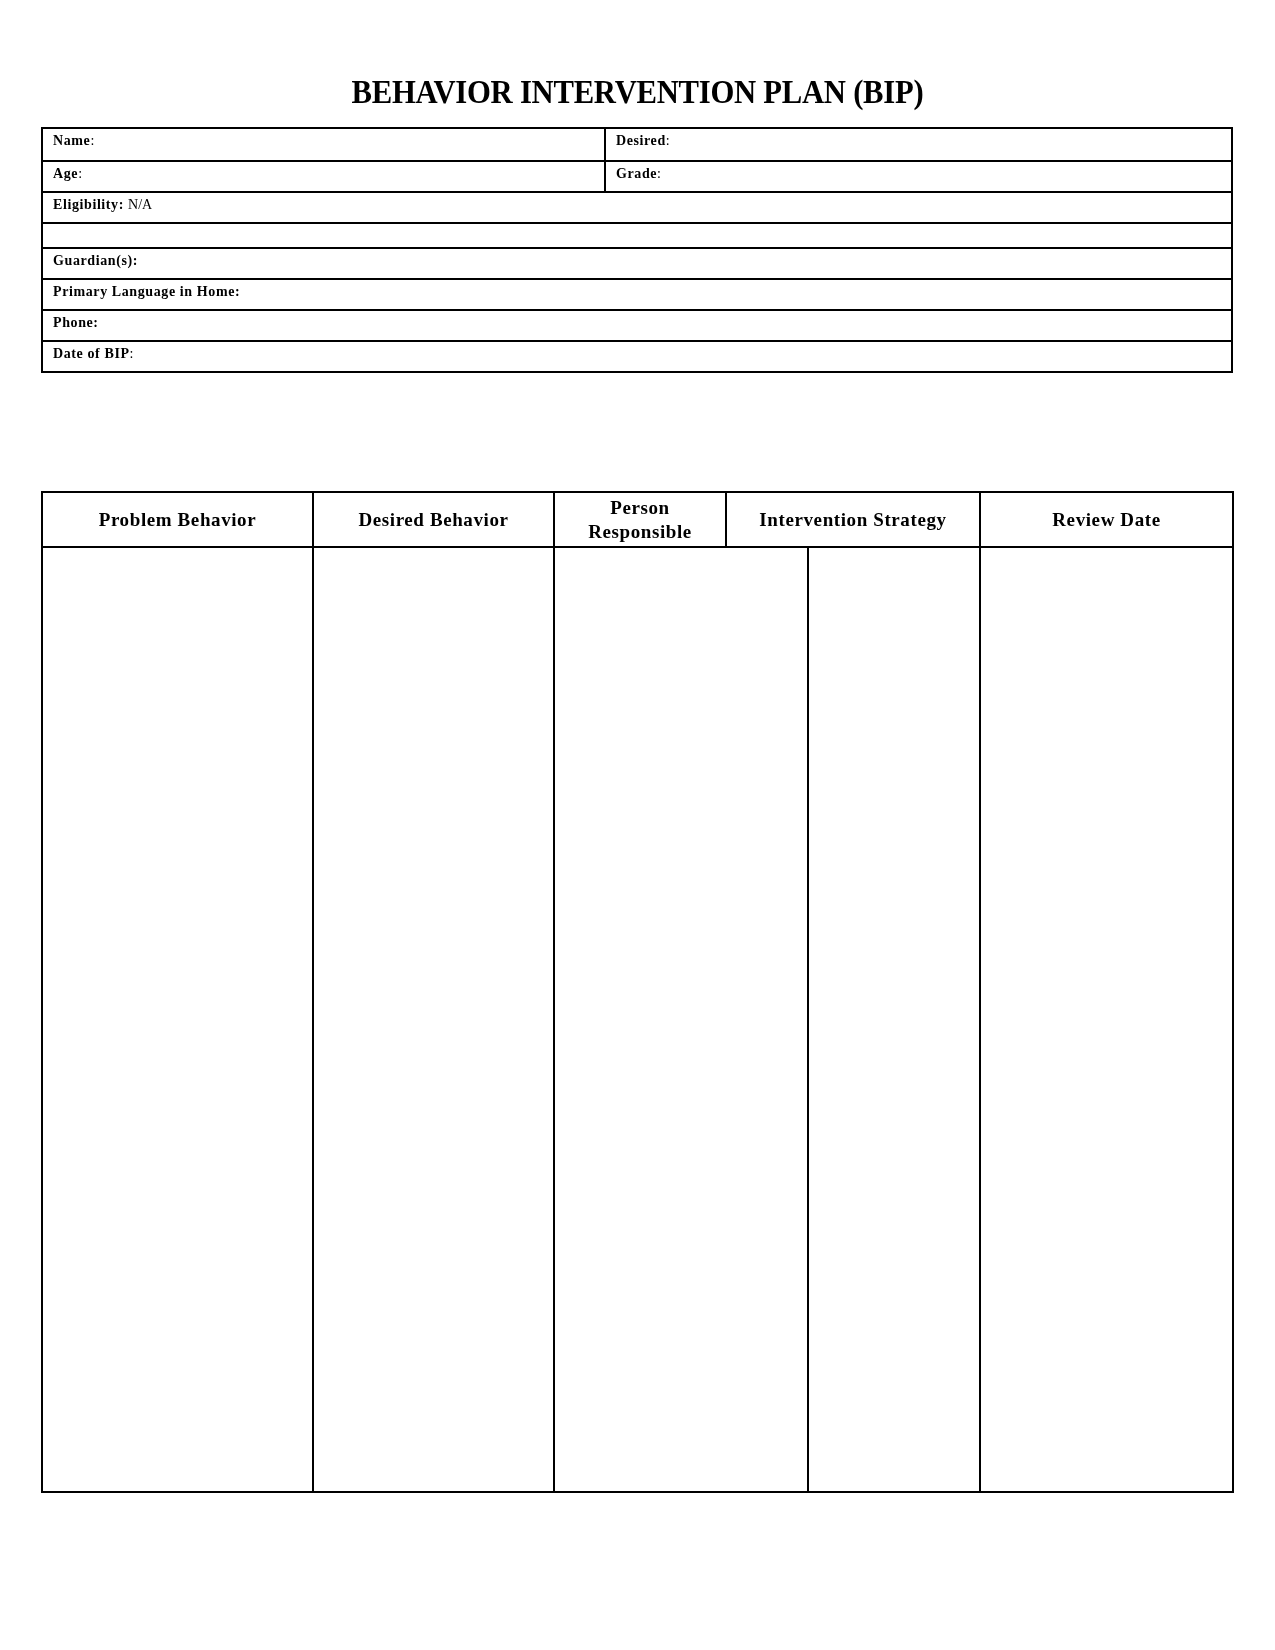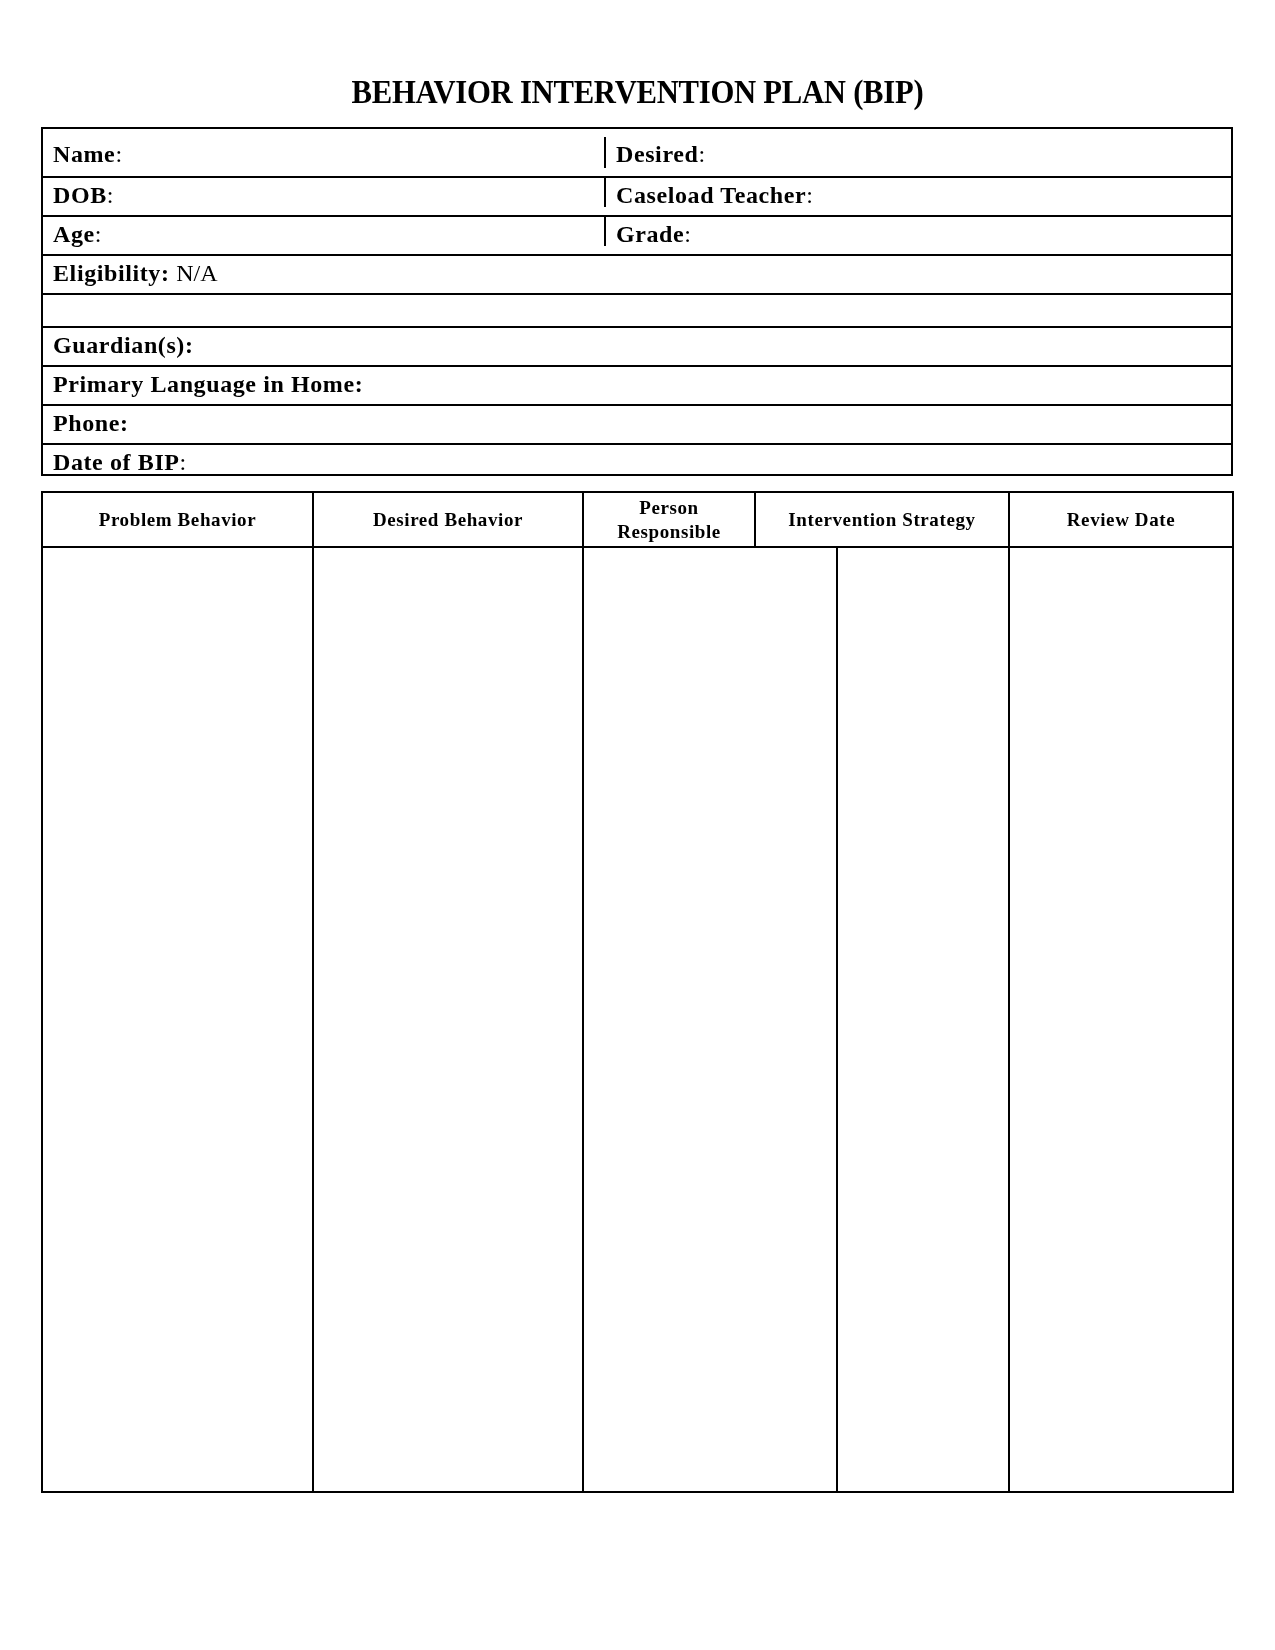--- a/index.html
+++ b/index.html
@@ -11,21 +11,21 @@
       position: absolute; left: 0; width: 1275px; top: 74px;
       text-align: center; font-weight: bold; font-size: 33px;
       letter-spacing: -0.3px; transform: scaleX(0.93); transform-origin: 637px 0;
     }
     .info {
       position: absolute; left: 41px; top: 127px; width: 1192px;
       border: 2px solid #000; box-sizing: border-box;
     }
     .row {
       display: flex; border-top: 2px solid #000; box-sizing: border-box;
-      font-size: 24px; font-weight: bold; letter-spacing: 0.6px; margin-top: 8px;
+      font-size: 14px; font-weight: bold; letter-spacing: 0.6px;
     }
     .row:first-child { border-top: none; }
     .row .cell { padding: 4px 10px 0 10px; box-sizing: border-box; }
     .row .cell.left { width: 563px; border-right: 2px solid #000; }
     .row .cell.right { flex: 1; }
     .row .cell.full { flex: 1; }
     .h29 { height: 31px; }
     .h24 { height: 25px; }
     .h60 { height: 61px; }
     .plain { font-weight: normal; letter-spacing: 0; }
@@ -34,47 +34,39 @@
     .grid {
       position: absolute; left: 41px; top: 491px; width: 1193px; height: 1002px;
       border: 2px solid #000; box-sizing: border-box; border-collapse: collapse;
     }
     .grid-head {
       display: flex; height: 55px; border-bottom: 2px solid #000; box-sizing: border-box;
     }
     .grid-body { display: flex; height: calc(100% - 55px); }
     .gcol { box-sizing: border-box; border-right: 2px solid #000; }
     .gcol:last-child { border-right: none; }
-    .c1 { width: 271px; } .c2 { width: 270px; } .c3 { width: 254px; }
+    .c1 { width: 271px; } .c2 { width: 241px; } .c3 { width: 254px; }
     .c4 { width: 172px; } .c5 { flex: 1; }
     .hcell {
       display: flex; align-items: center; justify-content: center; text-align: center;
       font-weight: bold; font-size: 19px; letter-spacing: 0.6px; line-height: 24px;
     }
   </style>
 </head>
 <body>
 
 <div class="title">BEHAVIOR INTERVENTION PLAN (BIP)</div>
 
 <div class="info">
   <div class="row h29">
     <div class="cell left">
       <span>Name</span><span class="colon">:</span>
     </div>
     <div class="cell right">
       <span>Desired</span><span class="colon">:</span>
-    </div>
-  </div>
-  <div class="row h29">
-    <div class="cell left">
-      <span>DOB</span><span class="colon">:</span>
-    </div>
-    <div class="cell right">
-      <span>Caseload Teacher</span><span class="colon">:</span>
     </div>
   </div>
   <div class="row h29">
     <div class="cell left">
       <span>Age</span><span class="colon">:</span>
     </div>
     <div class="cell right">
       <span>Grade</span><span class="colon">:</span>
     </div>
   </div>

